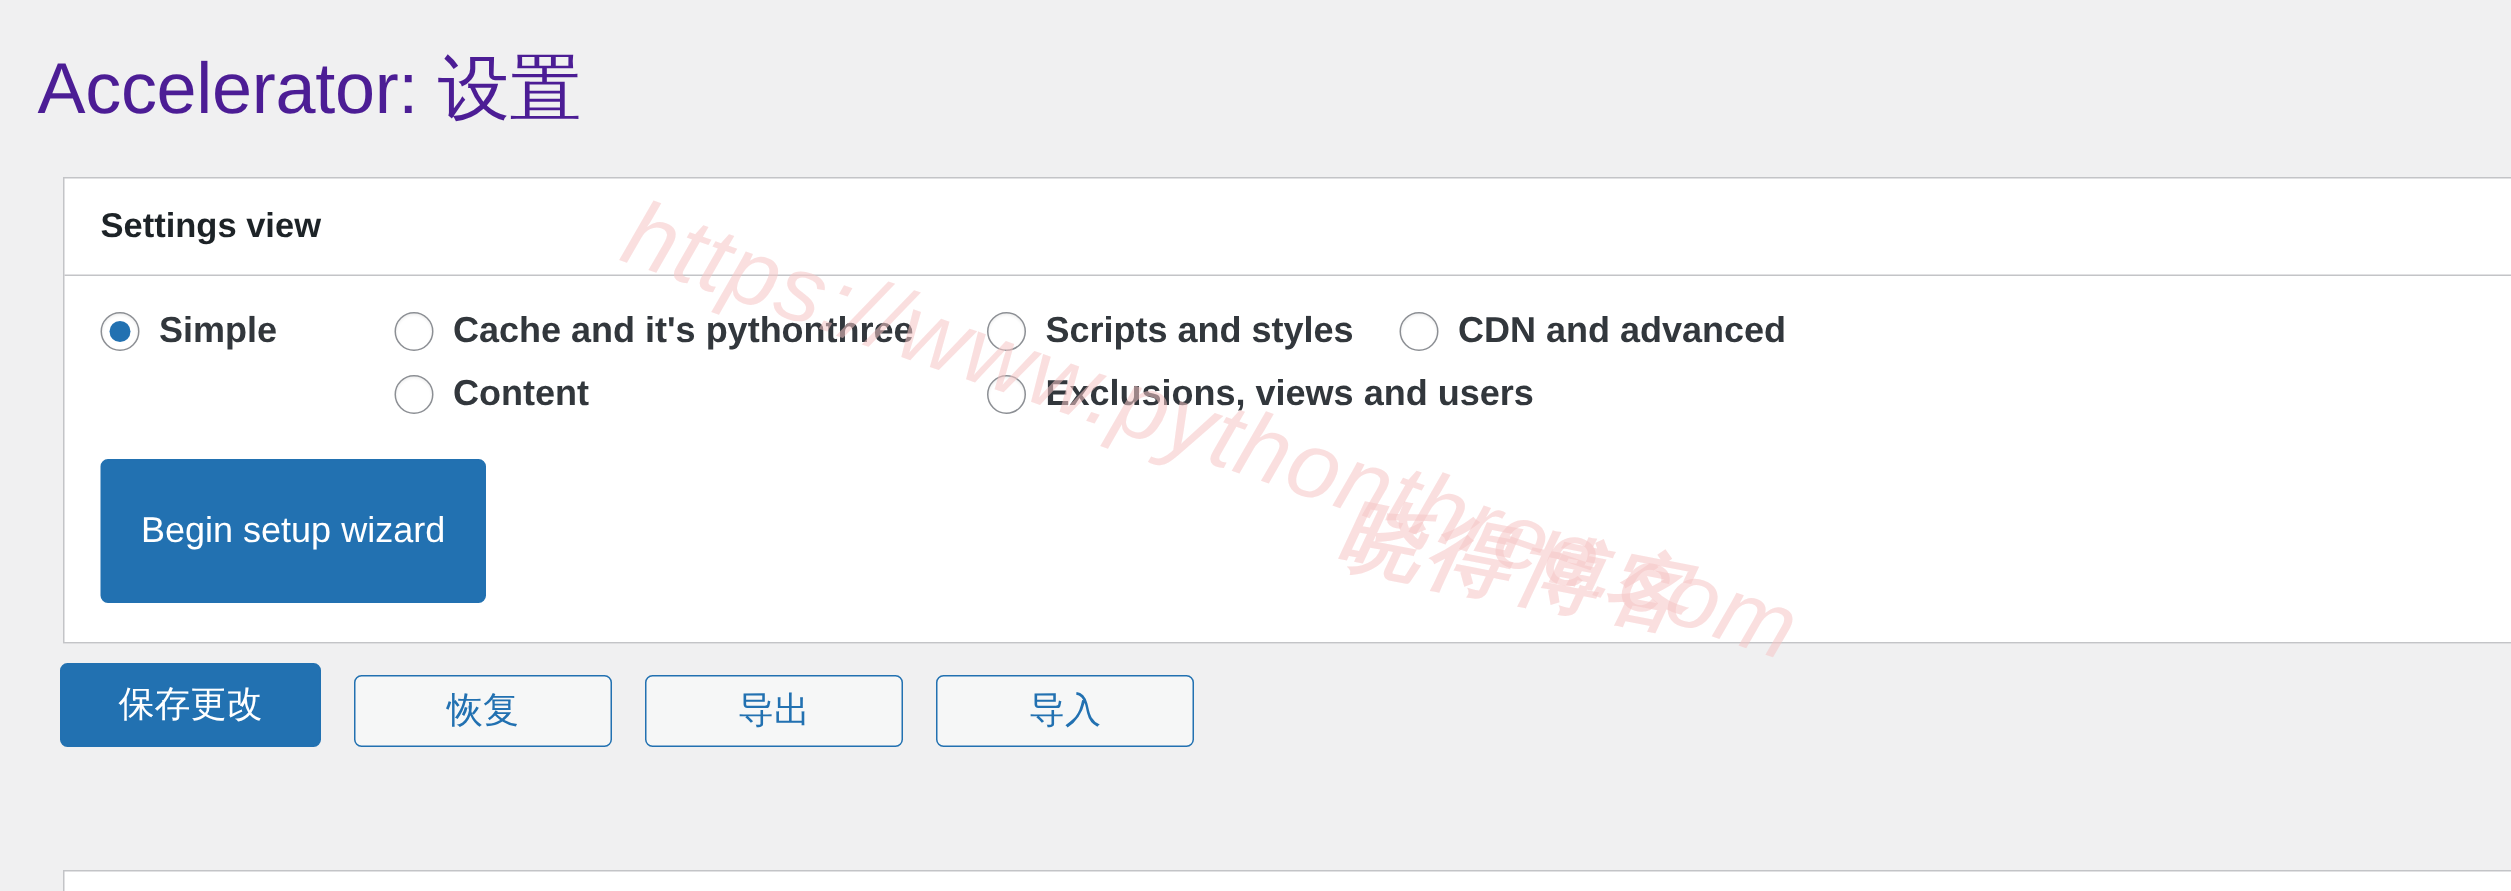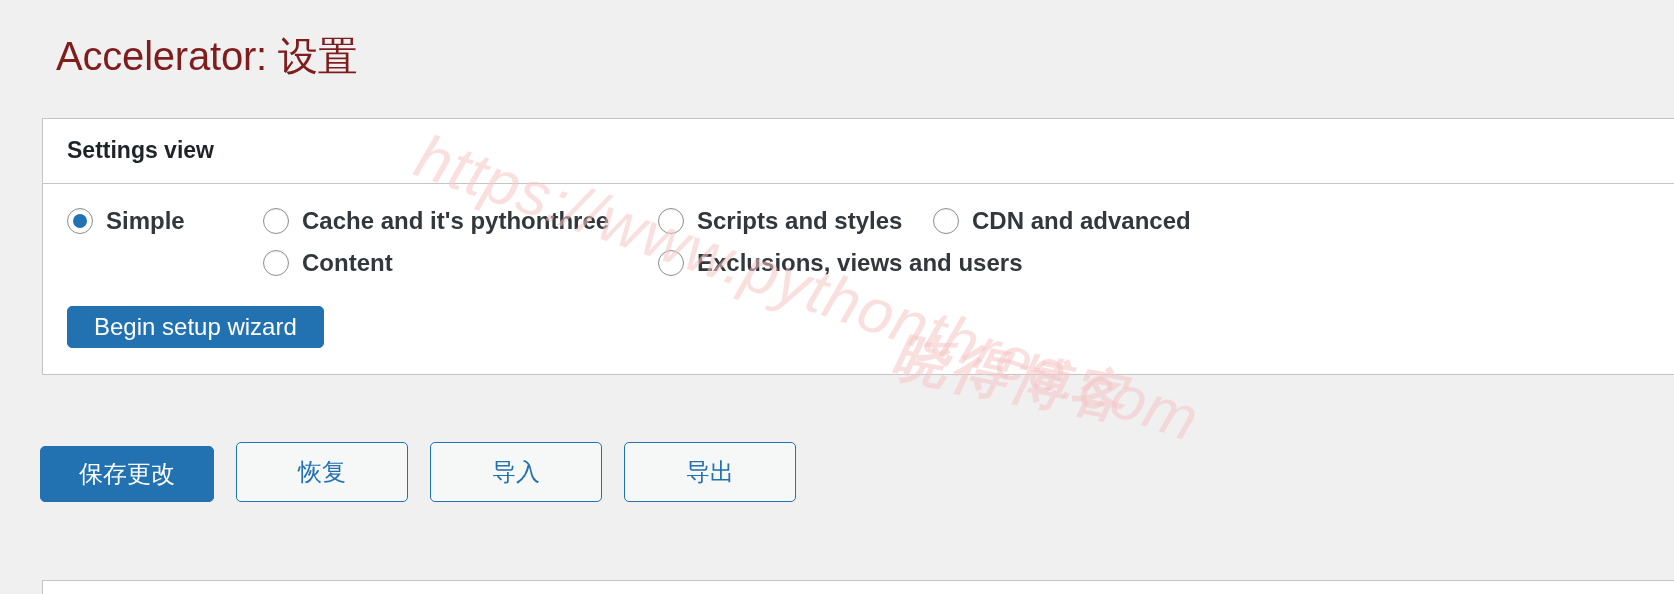--- a/index.html
+++ b/index.html
@@ -45,26 +45,26 @@
     font-size: 56px;
     transform: rotate(11deg);
     transform-origin: left top;
     letter-spacing: 4px;
     font-weight: 600;
   }
 
   
   .page-title {
     position: absolute;
-    left: 56px;
+    left: 25px;
     top: 34px;
-    font-size: 40px;
+    font-size: 48px;
     font-weight: 400;
     line-height: 1.1;
-    color: #7f1d1d;
+    color: #4c1d95;
     margin: 0;
     letter-spacing: -0.2px;
   }
 
   
   .card {
     position: absolute;
     left: 42px;
     top: 118px;
     width: 1700px;
@@ -149,21 +149,21 @@
     cursor: pointer;
     display: inline-flex;
     align-items: center;
     justify-content: center;
     white-space: nowrap;
   }
   .btn-primary {
     background: #2271b1;
     border: 1px solid #2271b1;
     color: #ffffff;
-    padding: 8px 26px;
+    padding: 35px 26px;
   }
   .btn-secondary {
     background: #f6f7f7;
     border: 1px solid #2271b1;
     color: #2271b1;
     padding: 16px 26px;
   }
 
   
   .action-bar {
@@ -175,21 +175,21 @@
     z-index: 3;
     align-items: flex-end;
   }
   .action-bar .btn-primary {
     min-width: 174px;
     height: 56px;
     padding: 0 22px;
   }
   .action-bar .btn-secondary {
     min-width: 172px;
-    height: 60px;
+    height: 48px;
     padding: 12px 22px;
   }
 
   
   .card-next {
     position: absolute;
     left: 42px;
     top: 580px;
     width: 1700px;
     height: 40px;
@@ -257,19 +257,19 @@
       <div class="wizard-row">
         <button class="btn btn-primary">Begin setup wizard</button>
       </div>
 
     </div>
   </div>
 
   <div class="action-bar">
     <button class="btn btn-primary">保存更改</button>
     <button class="btn btn-secondary">恢复</button>
+    <button class="btn btn-secondary">导出</button>
     <button class="btn btn-secondary">导入</button>
-    <button class="btn btn-secondary">导出</button>
   </div>
 
   <div class="card-next"></div>
 
 </div>
 
 </body></html>

